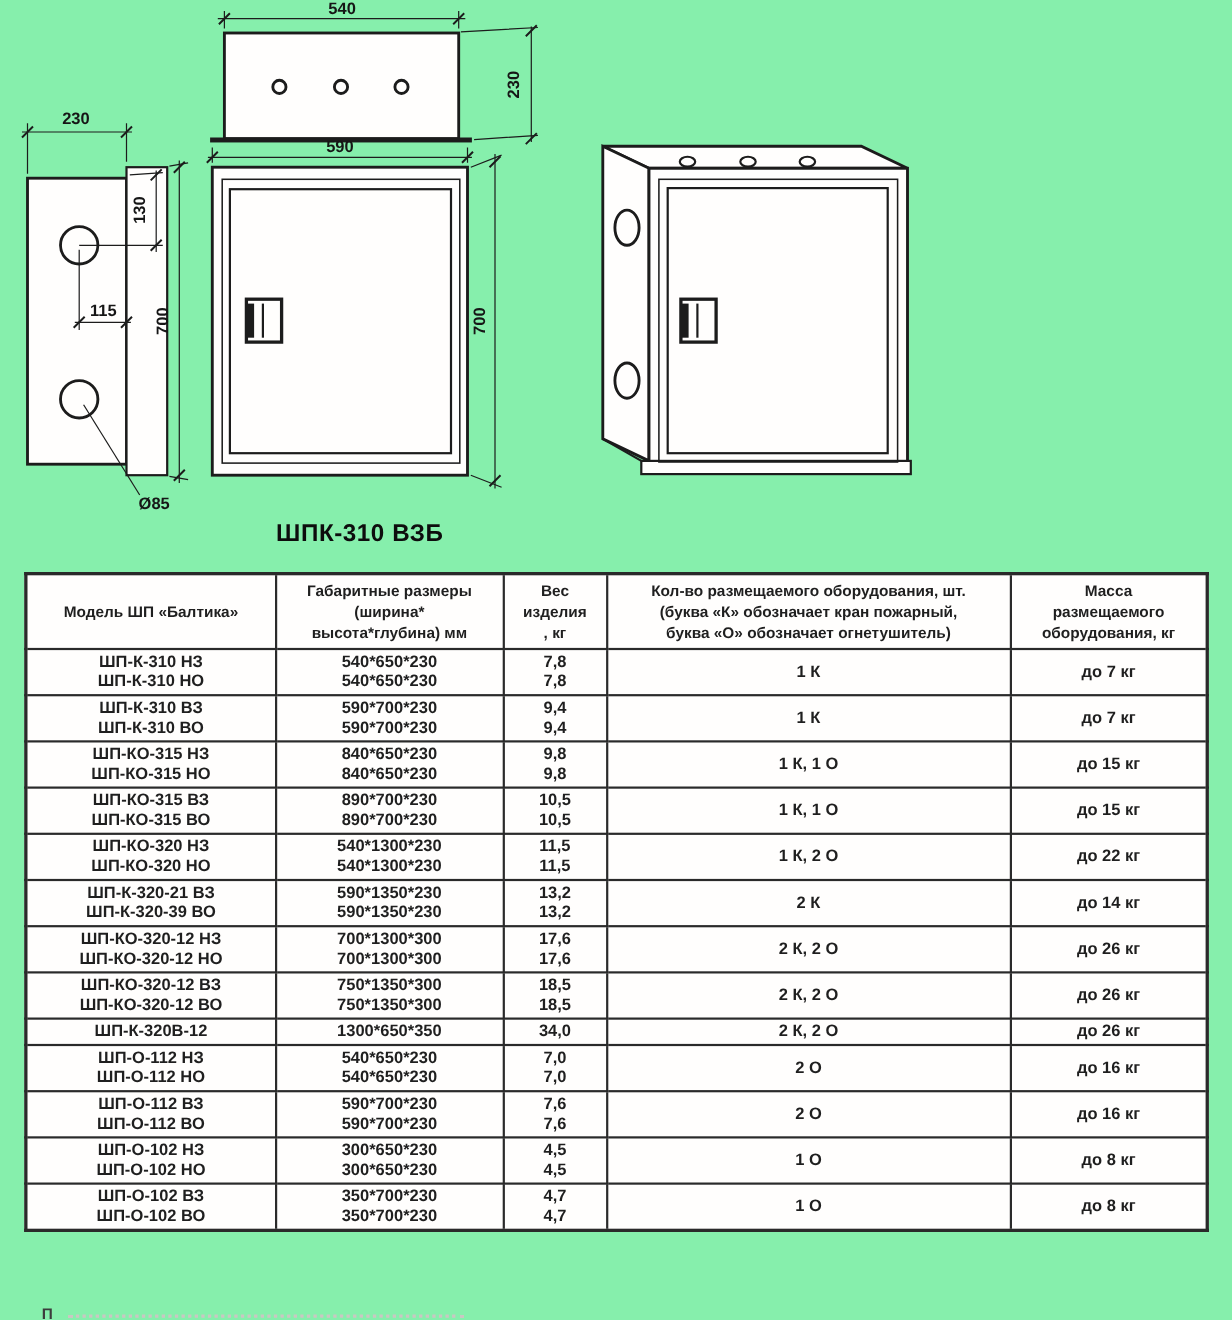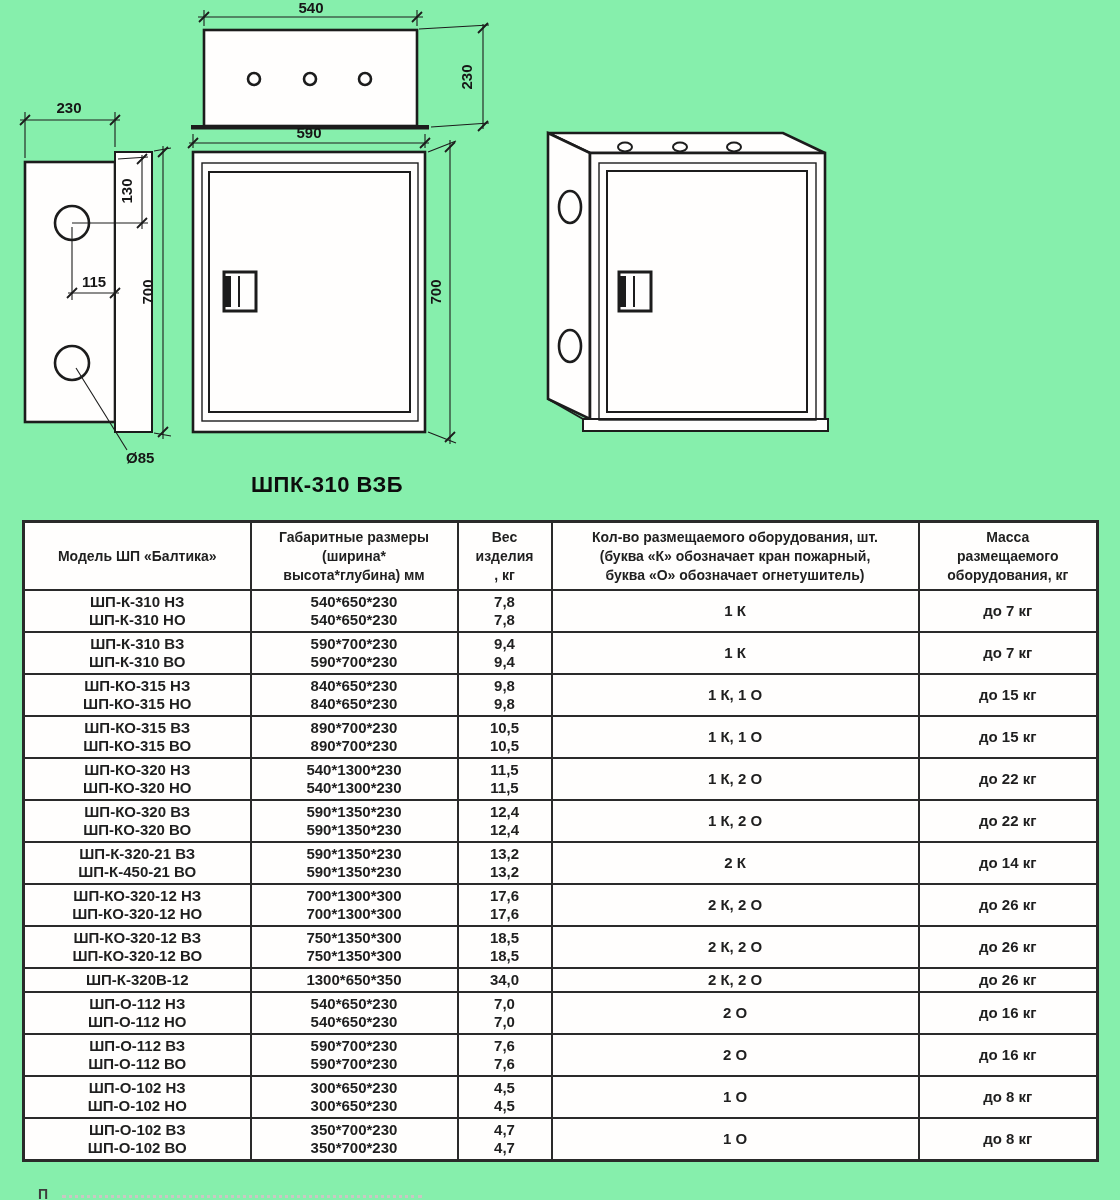--- a/index.html
+++ b/index.html
@@ -251,41 +251,22 @@
         <div>11,5</div>
       </td>
       <td>
         <div>1 К, 2 О</div>
         <div class="eq-note"></div>
       </td>
       <td>до 22 кг</td>
     </tr>
         <tr>
       <td>
-        <div>ШП-КО-320 ВЗ</div>
-        <div>ШП-КО-320 ВО</div>
-      </td>
-      <td>
-        <div>590*1350*230</div>
-        <div>590*1350*230</div>
-      </td>
-      <td>
-        <div>12,4</div>
-        <div>12,4</div>
-      </td>
-      <td>
-        <div>1 К, 2 О</div>
-        <div class="eq-note"></div>
-      </td>
-      <td>до 22 кг</td>
-    </tr>
-        <tr>
-      <td>
         <div>ШП-К-320-21 ВЗ</div>
-        <div>ШП-К-450-21 ВО</div>
+        <div>ШП-К-320-39 ВО</div>
       </td>
       <td>
         <div>590*1350*230</div>
         <div>590*1350*230</div>
       </td>
       <td>
         <div>13,2</div>
         <div>13,2</div>
       </td>
       <td>

